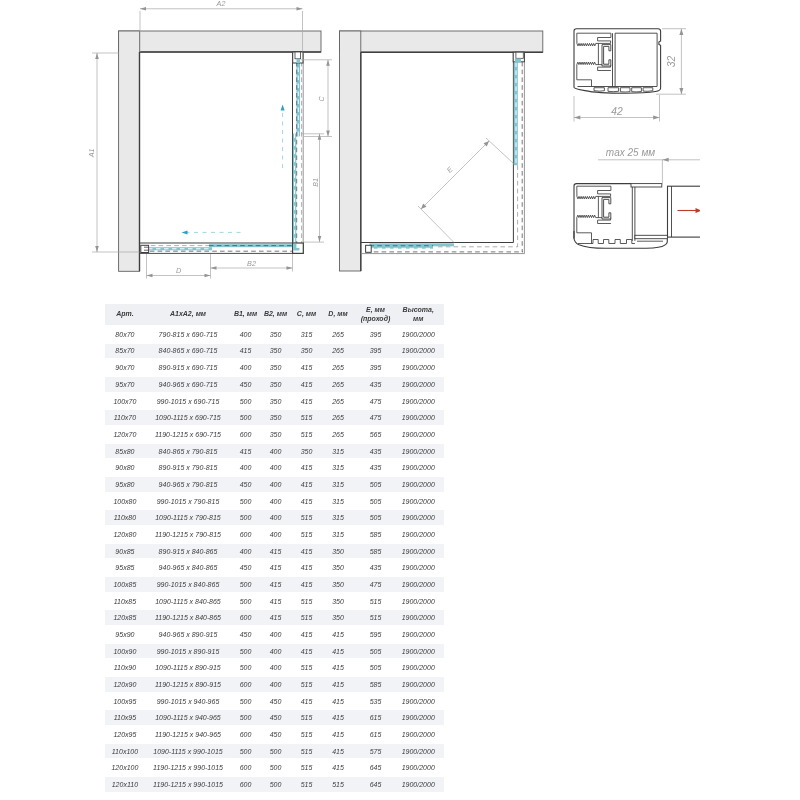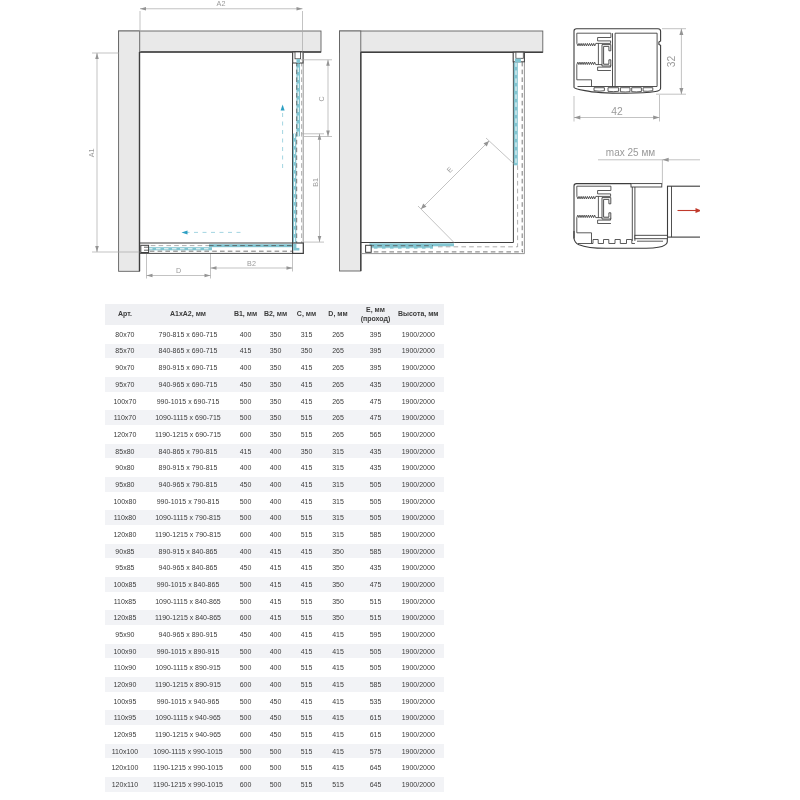--- a/index.html
+++ b/index.html
@@ -1,17 +1,17 @@
 <!DOCTYPE html>
 <html><head>
 <meta charset="utf-8">
 <style>
 html,body{margin:0;padding:0;background:#ffffff;}
 body{width:800px;height:800px;font-family:"Liberation Sans",sans-serif;}
-.page{position:relative;width:700px;height:800px;overflow:hidden;}
+.page{position:relative;width:700px;height:800px;overflow:hidden;font-style:italic;}
 svg{position:absolute;top:0;left:0;display:block;}
 table.spec{position:absolute;left:104.8px;top:302.4px;width:339.7px;border-collapse:collapse;table-layout:fixed;
  font-size:7px;color:#3b3b3b;text-align:center;}
 table.spec th{background:#eff0f3;font-weight:bold;height:20.6px;padding:0;vertical-align:middle;line-height:1.25;}
 table.spec td{padding:0;height:14.68px;vertical-align:middle;}
 table.spec td:last-child,table.spec th:last-child{padding-right:5px;}
 table.spec tr{border-top:2px solid #ffffff;}
 table.spec tr.g td{background:#f2f3f6;}
 </style>
 </head>

